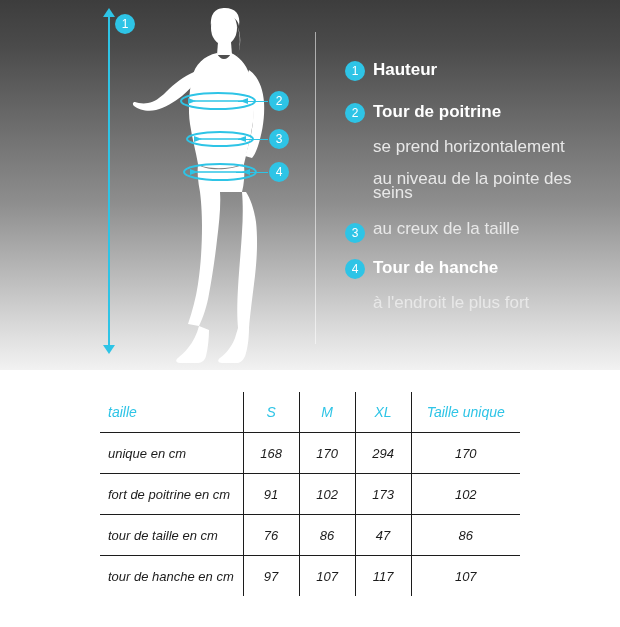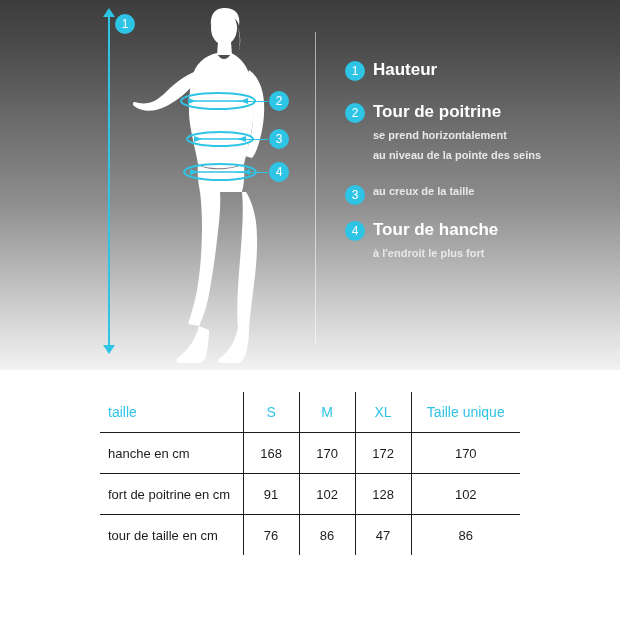--- a/index.html
+++ b/index.html
@@ -140,34 +140,35 @@
     text-align: center;
   }
   .legend-title {
     color: #ffffff;
     font-size: 17px;
     font-weight: bold;
     line-height: 20px;
   }
   .legend-sub {
     color: #e8e8e8;
-    font-size: 11px;
+    font-size: 17px;
     line-height: 14px;
-    margin-top: 6px;
-    font-weight: bold;
+    margin-top: 18px;
+    font-weight: normal;
   }
 
   
   .table-wrap {
     position: absolute;
     left: 0;
     top: 370px;
     width: 620px;
     height: 257px;
     background: #ffffff;
+    font-style: italic;
   }
   table.size-table {
     position: absolute;
     left: 100px;
     top: 22px;
     border-collapse: collapse;
     width: 420px;
     font-family: "Liberation Sans", sans-serif;
   }
   table.size-table th,
@@ -335,37 +336,44 @@
         <tr>
           <th class="first">taille</th>
           <th class="col-s">S</th>
           <th class="col-m">M</th>
           <th class="col-xl">XL</th>
           <th class="col-u last">Taille unique</th>
         </tr>
       </thead>
       <tbody>
         <tr>
-          <td class="first">hanche en cm</td>
+          <td class="first">unique en cm</td>
           <td class="col-s">168</td>
           <td class="col-m">170</td>
-          <td class="col-xl">172</td>
+          <td class="col-xl">294</td>
           <td class="col-u last">170</td>
         </tr>
         <tr>
           <td class="first">fort de poitrine en cm</td>
           <td class="col-s">91</td>
           <td class="col-m">102</td>
-          <td class="col-xl">128</td>
+          <td class="col-xl">173</td>
           <td class="col-u last">102</td>
         </tr>
         <tr>
           <td class="first">tour de taille en cm</td>
           <td class="col-s">76</td>
           <td class="col-m">86</td>
           <td class="col-xl">47</td>
           <td class="col-u last">86</td>
         </tr>
+        <tr>
+          <td class="first">tour de hanche en cm</td>
+          <td class="col-s">97</td>
+          <td class="col-m">107</td>
+          <td class="col-xl">117</td>
+          <td class="col-u last">107</td>
+        </tr>
       </tbody>
     </table>
   </div>
 
 </div>
 
 </body></html>

